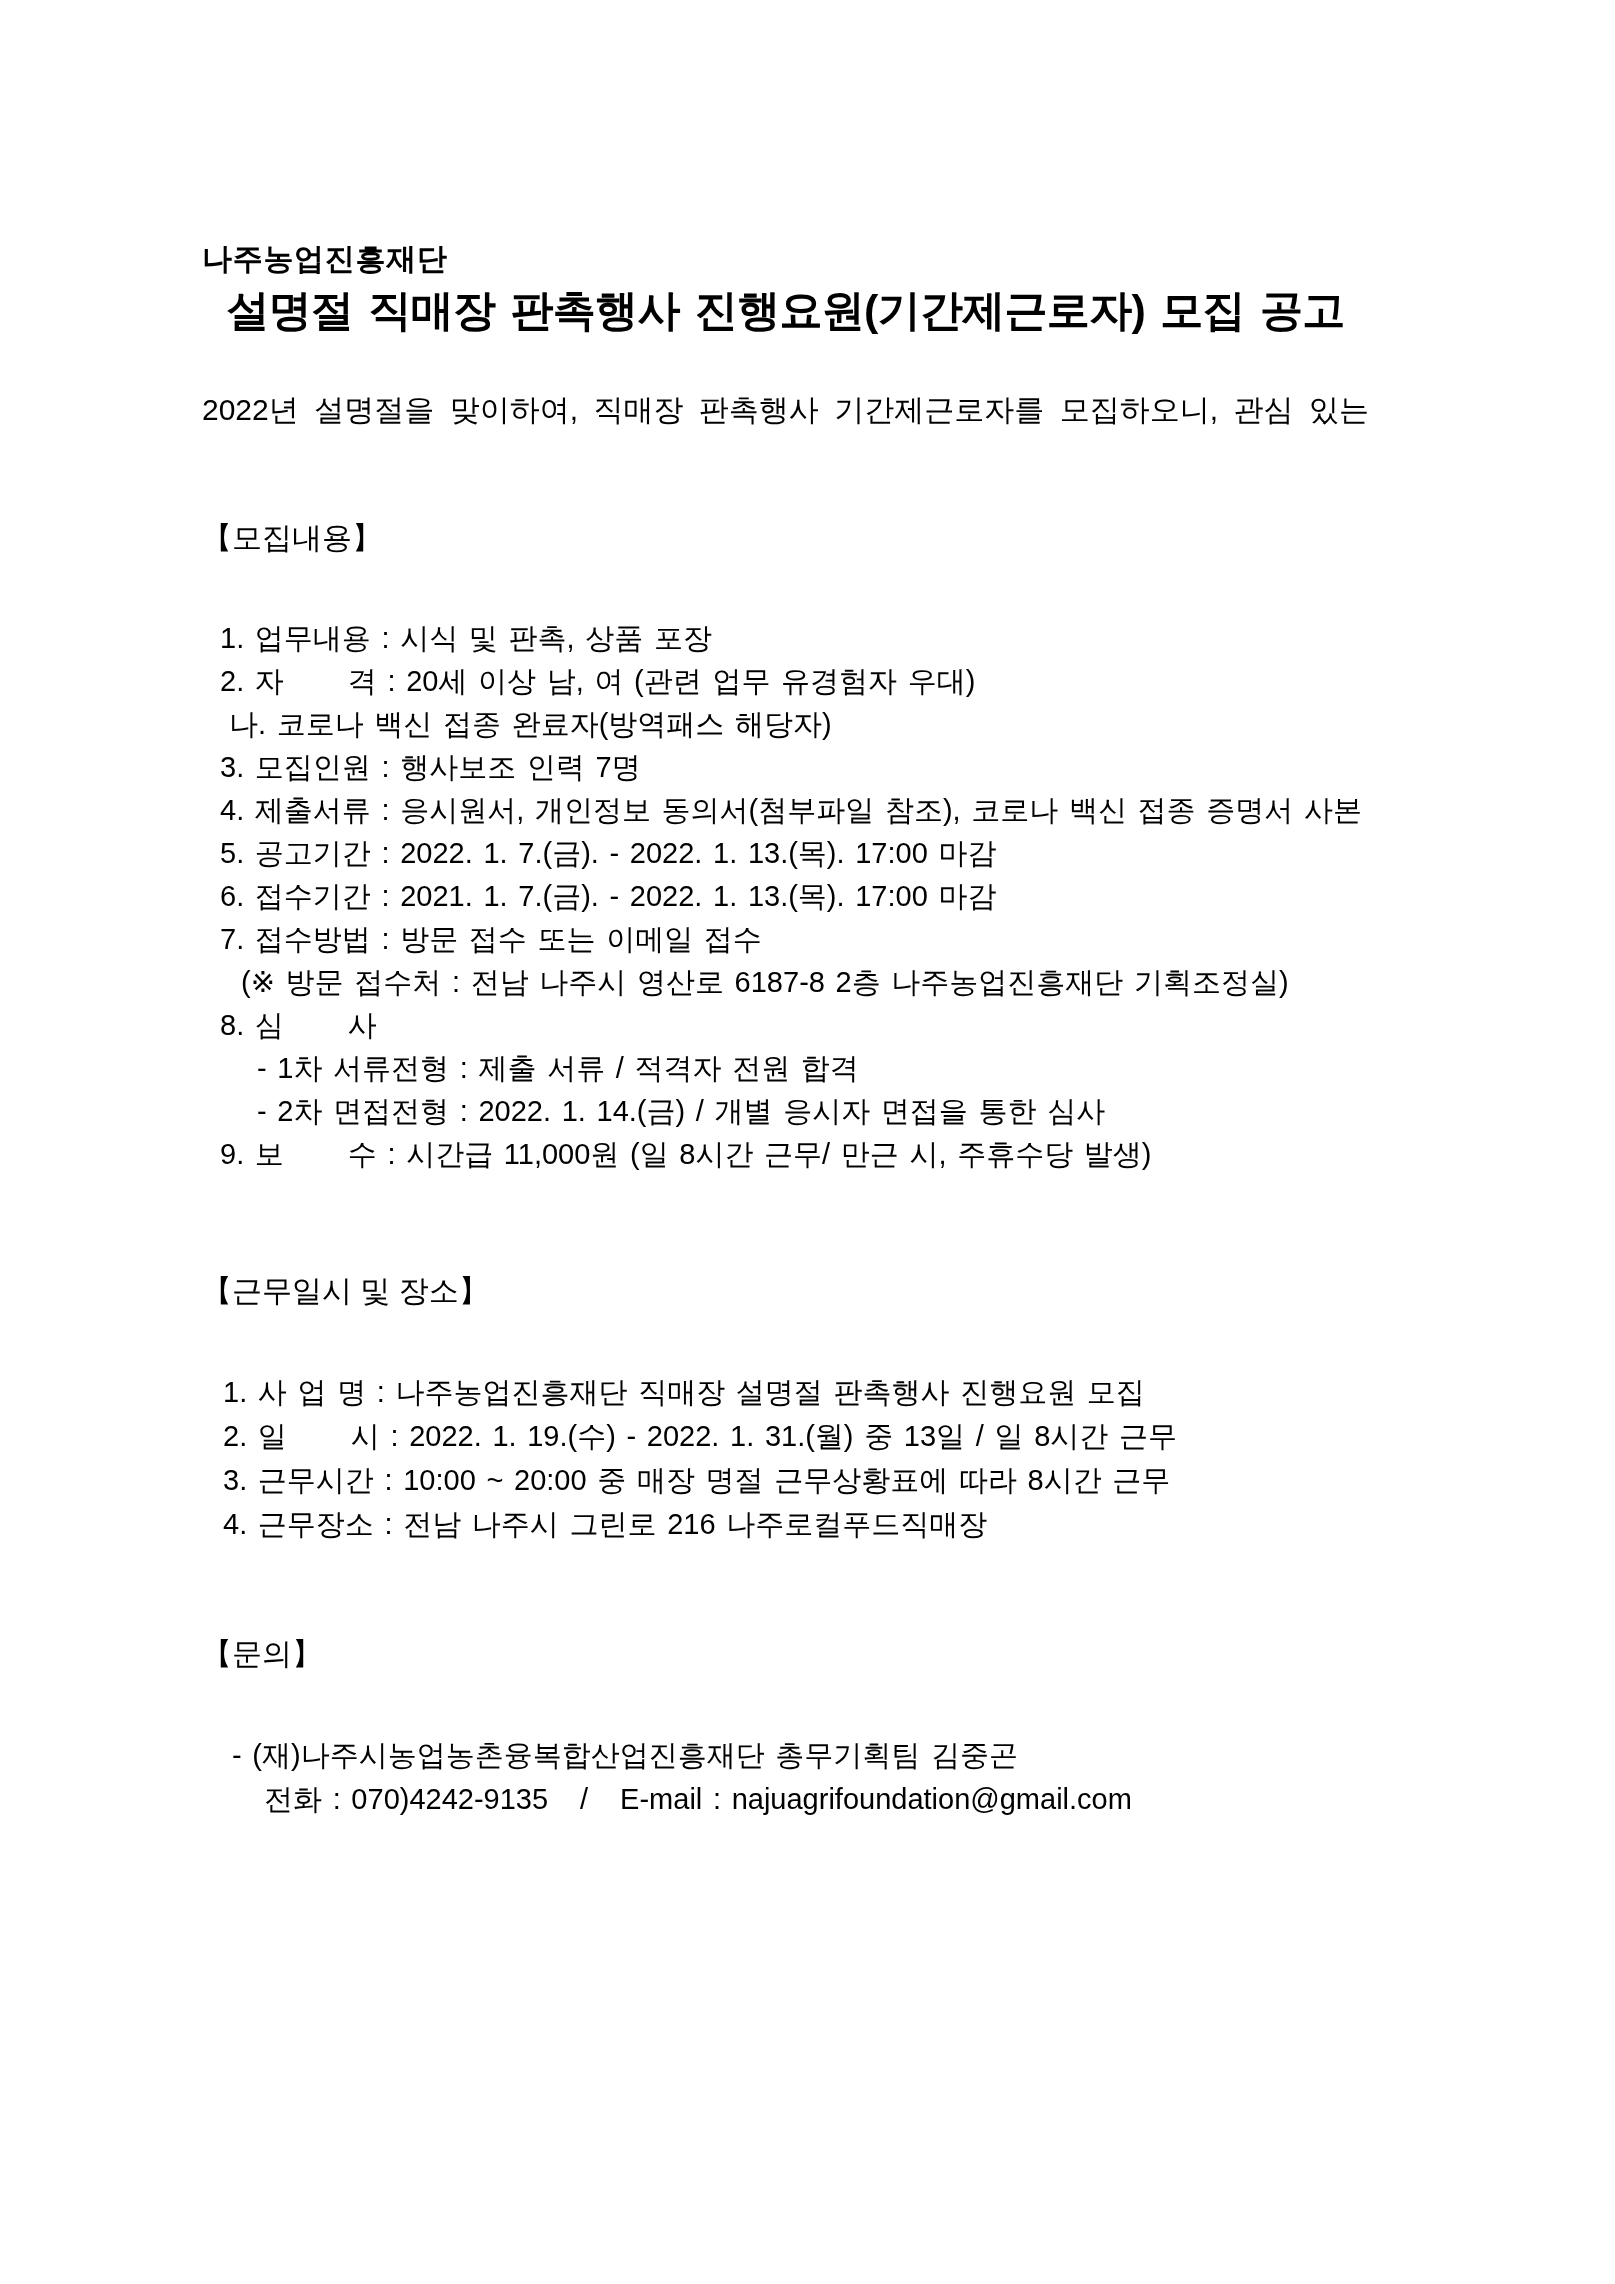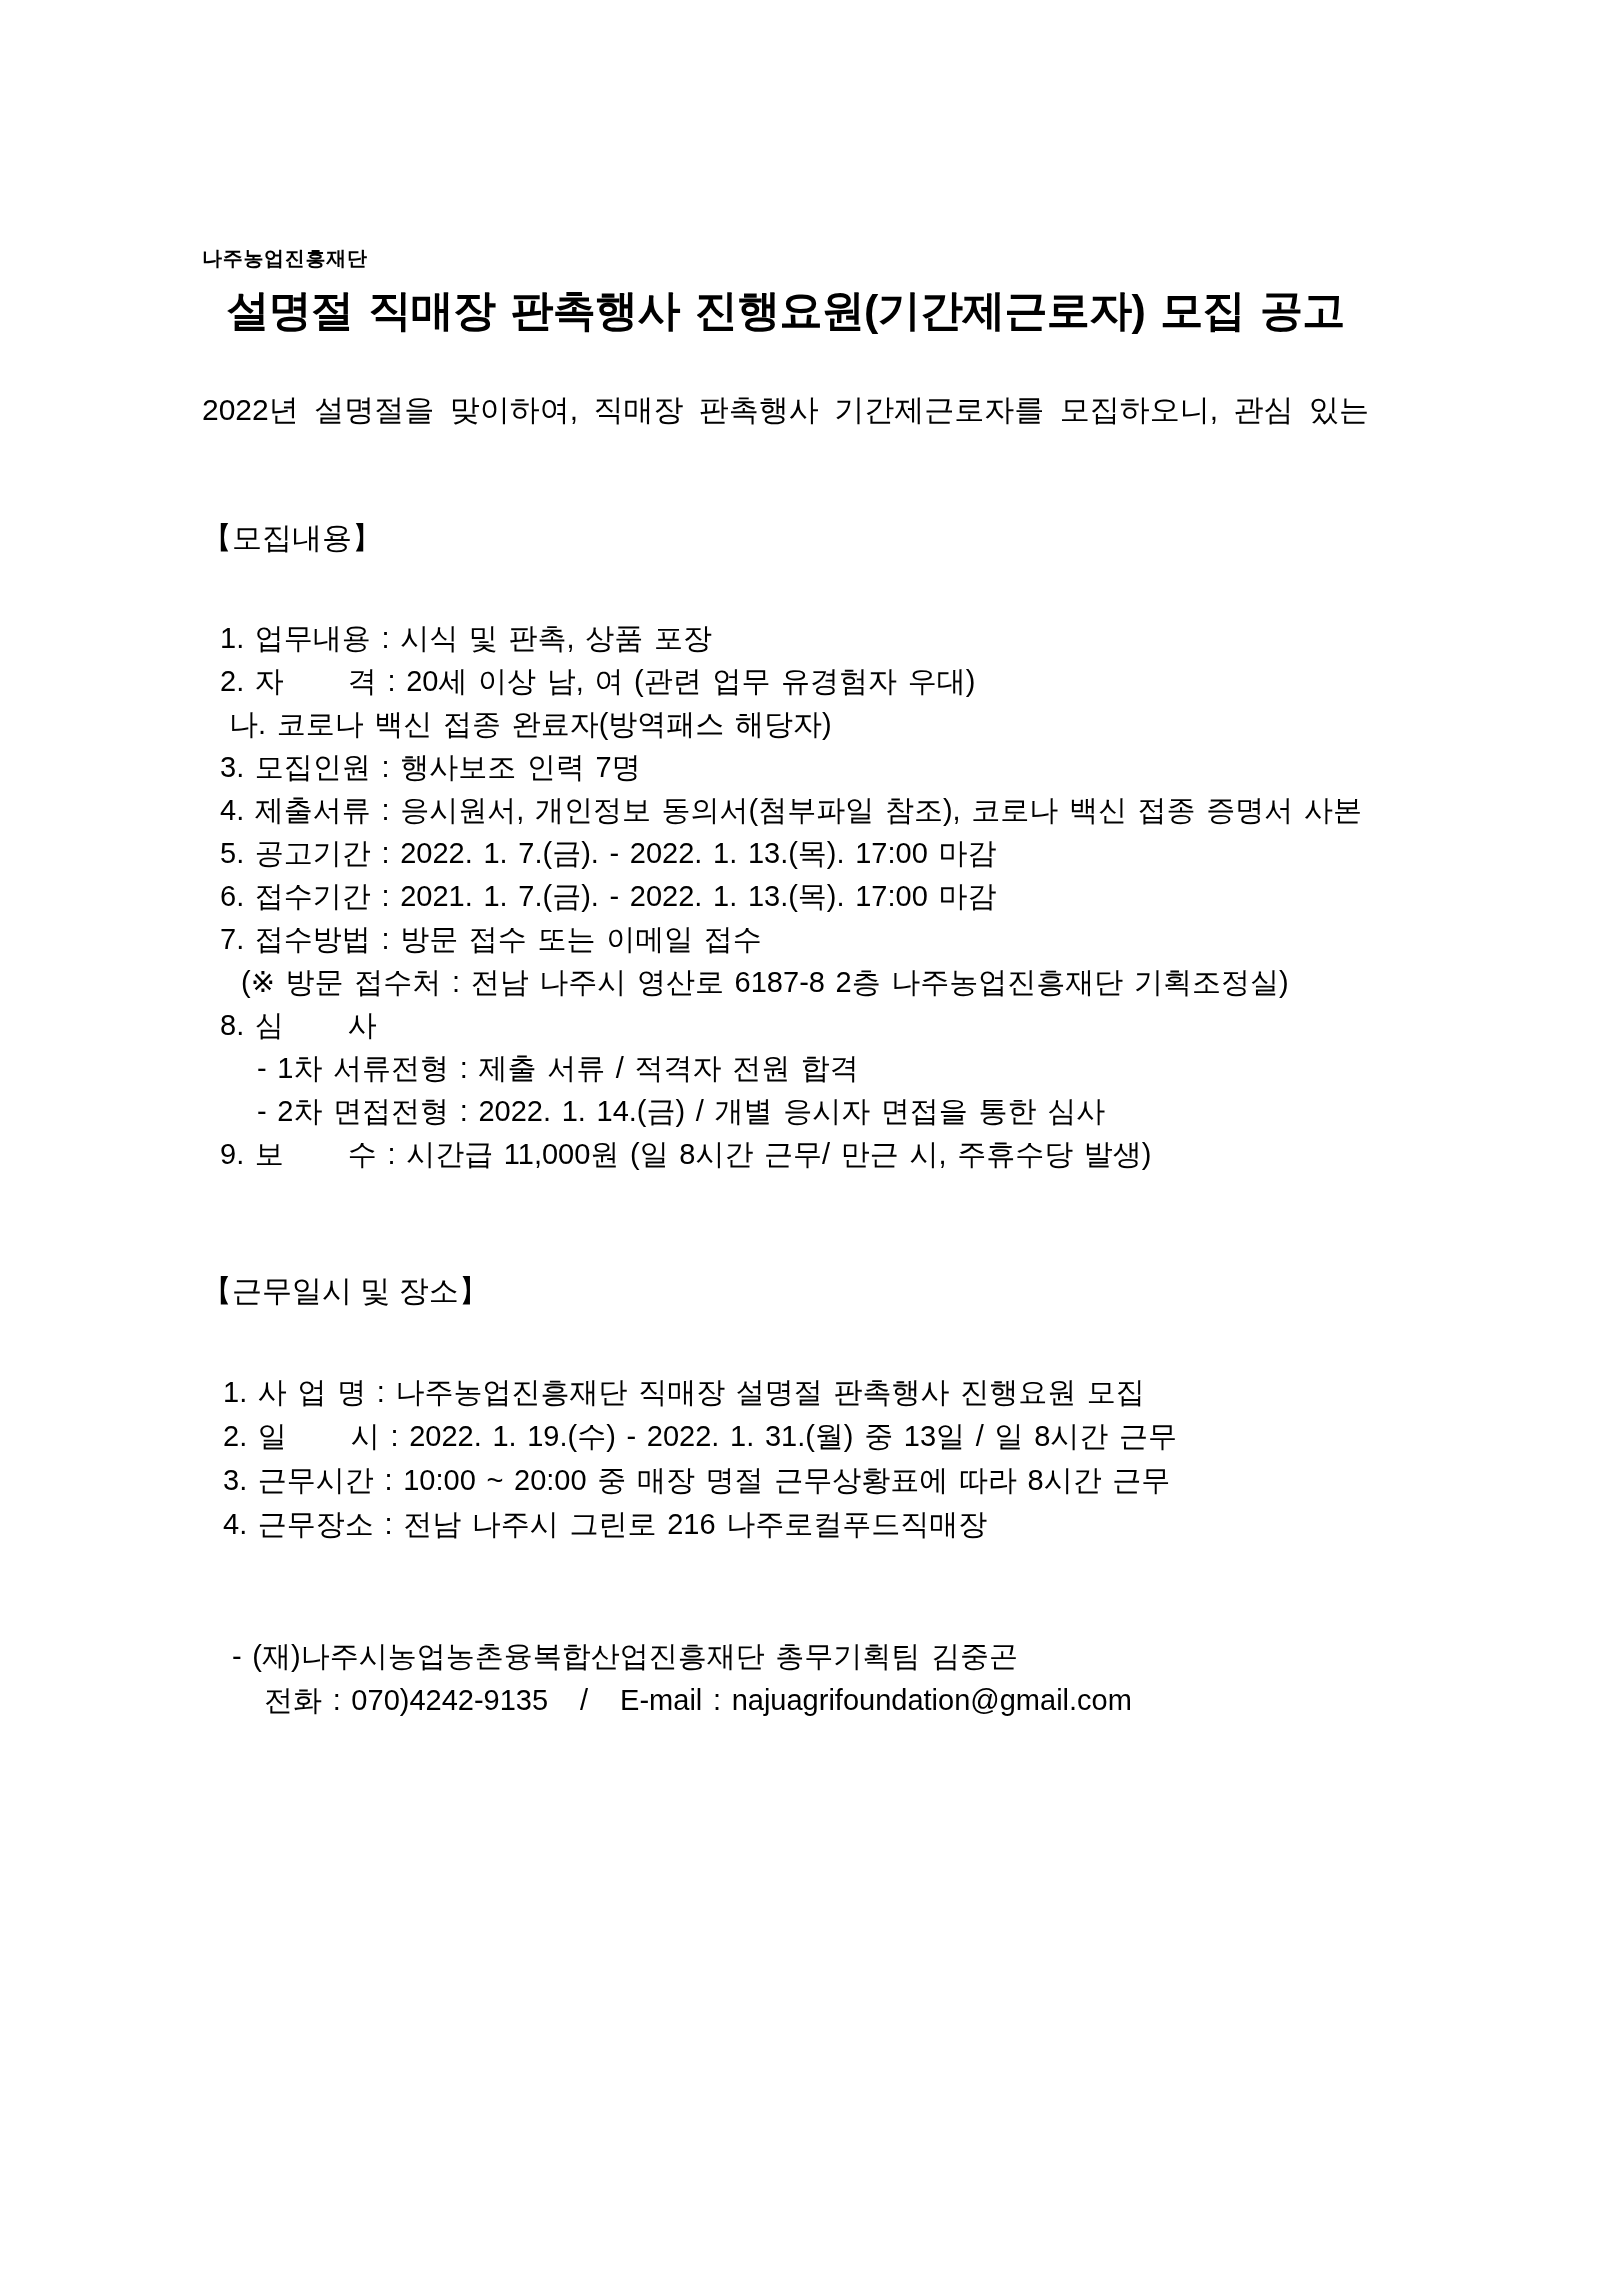--- a/index.html
+++ b/index.html
@@ -7,21 +7,21 @@
     width: 1616px;
     height: 2284px;
     background: #ffffff;
     color: #000000;
     font-family: "Liberation Sans", "DejaVu Sans", sans-serif;
     box-sizing: border-box;
     padding: 241px 247px 0 202px;
     overflow: hidden;
   }
   .org {
-    font-size: 20px;
+    font-size: 30px;
     font-weight: 700;
     line-height: 35px;
     letter-spacing: 0.7px;
     white-space: pre;
   }
   .title {
     font-size: 43px;
     font-weight: 700;
     line-height: 53px;
     margin-top: 7.8px;
@@ -106,20 +106,21 @@
     <div class="section-header">【근무일시 및 장소】</div>
     <div class="section-lines">
           <div class="line ind-item2">1. 사 업 명 : 나주농업진흥재단 직매장 설명절 판촉행사 진행요원 모집</div>
           <div class="line ind-item2">2. 일      시 : 2022. 1. 19.(수) - 2022. 1. 31.(월) 중 13일 / 일 8시간 근무</div>
           <div class="line ind-item2">3. 근무시간 : 10:00 ~ 20:00 중 매장 명절 근무상황표에 따라 8시간 근무</div>
           <div class="line ind-item2">4. 근무장소 : 전남 나주시 그린로 216 나주로컬푸드직매장</div>
         </div>
   </div>
 
   <div class="section s3">
+    <div class="section-header">【문의】</div>
     <div class="section-lines">
           <div class="line ind-cdash">- (재)나주시농업농촌융복합산업진흥재단 총무기획팀 김중곤</div>
           <div class="line ind-phone">전화 : 070)4242-9135   /   E-mail : najuagrifoundation@gmail.com</div>
         </div>
   </div>
 </div>
 </div>
 
 
 </body></html>

